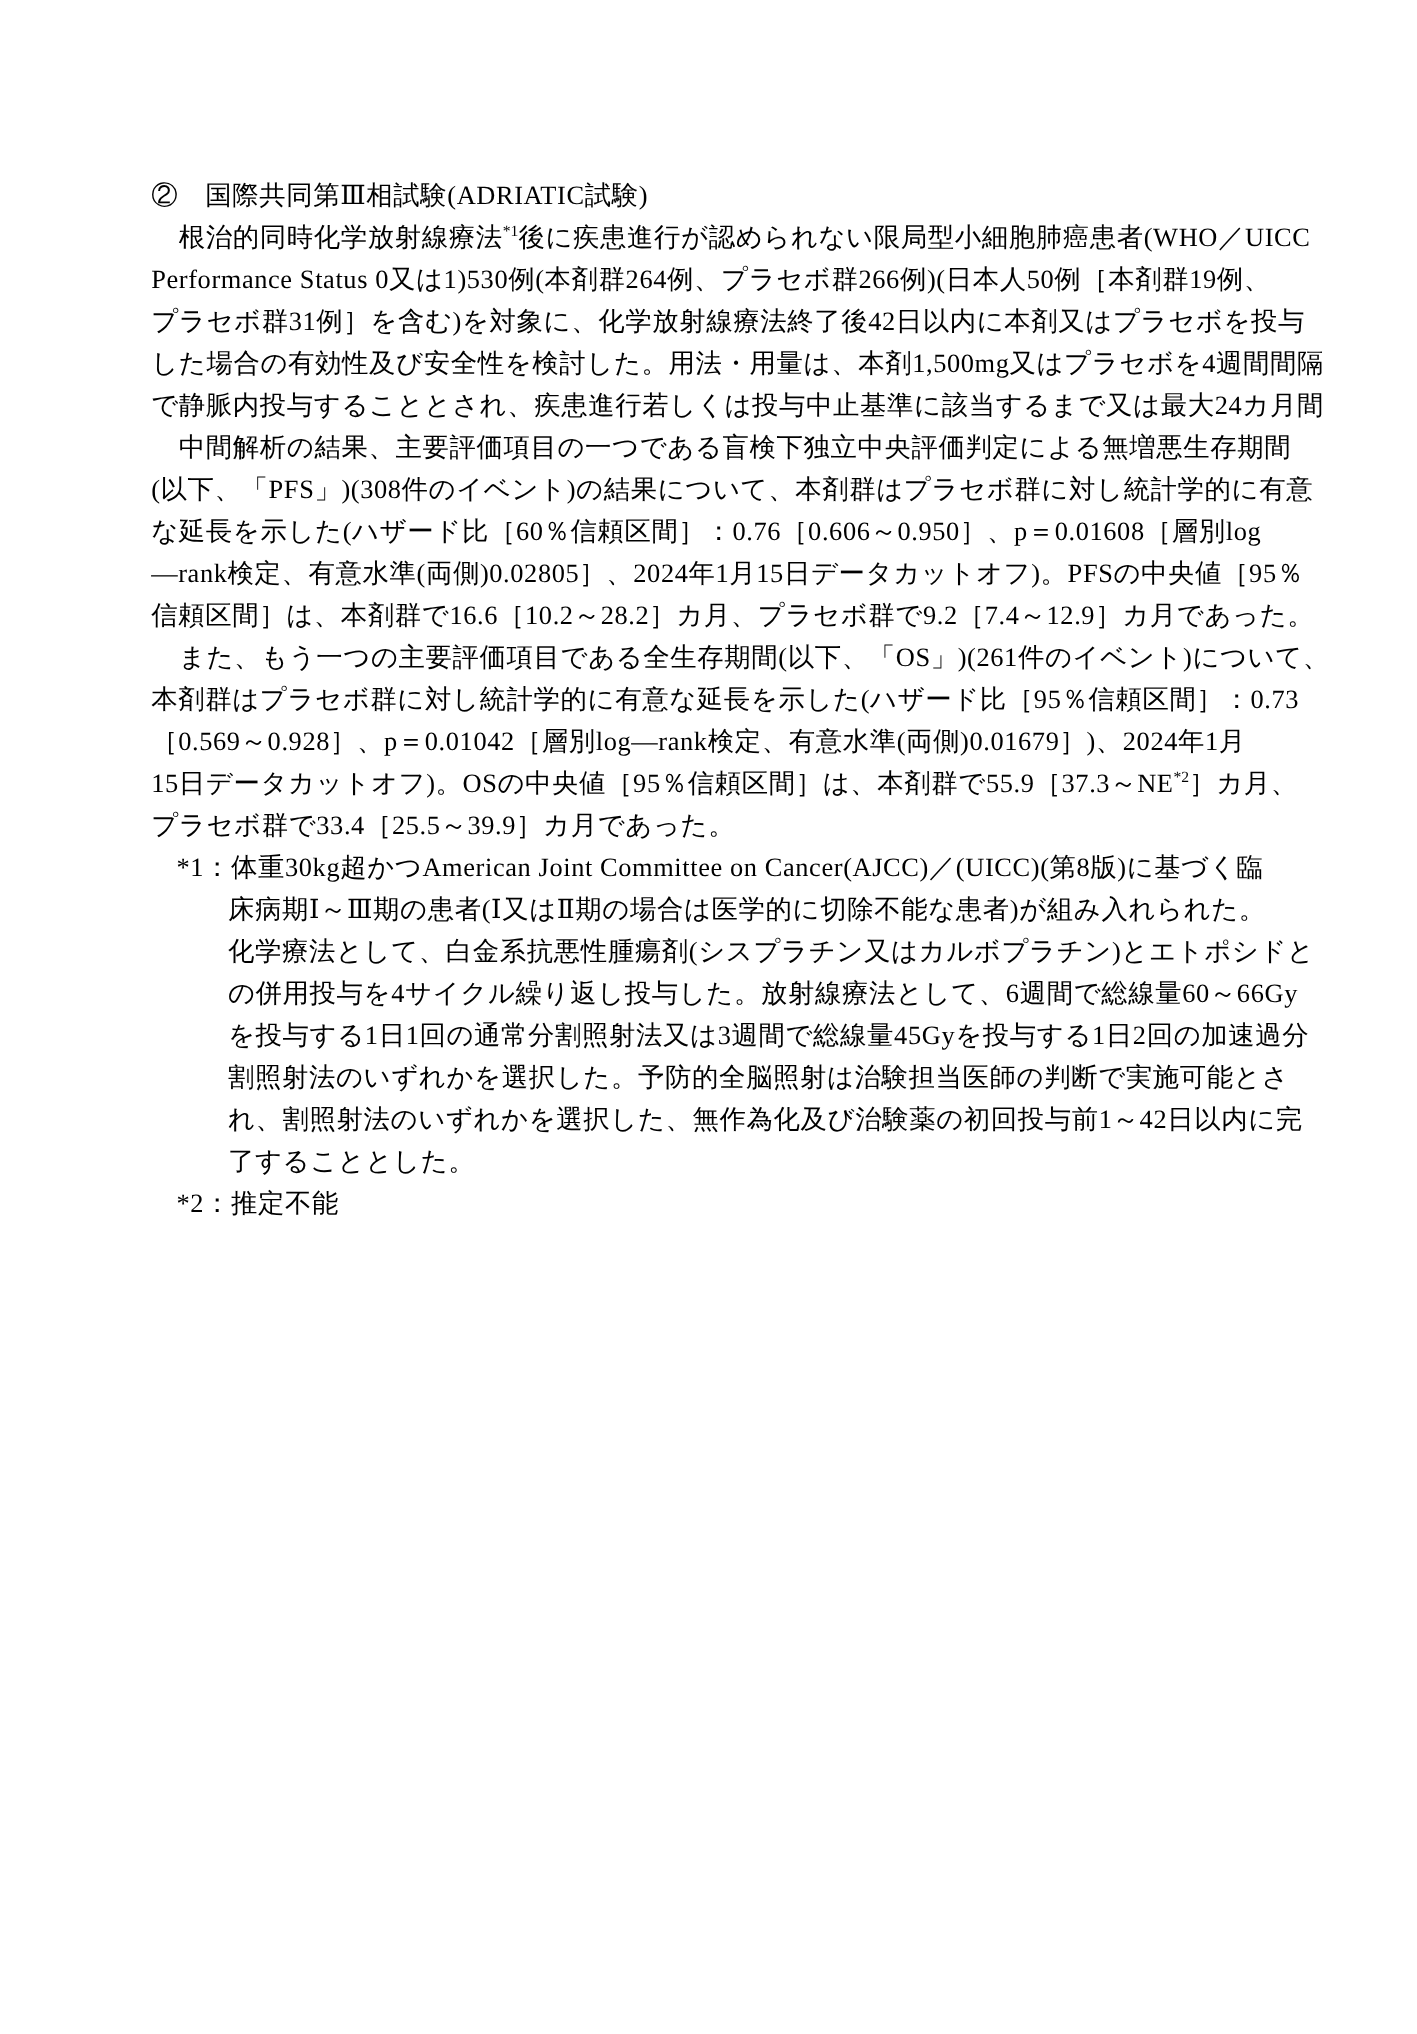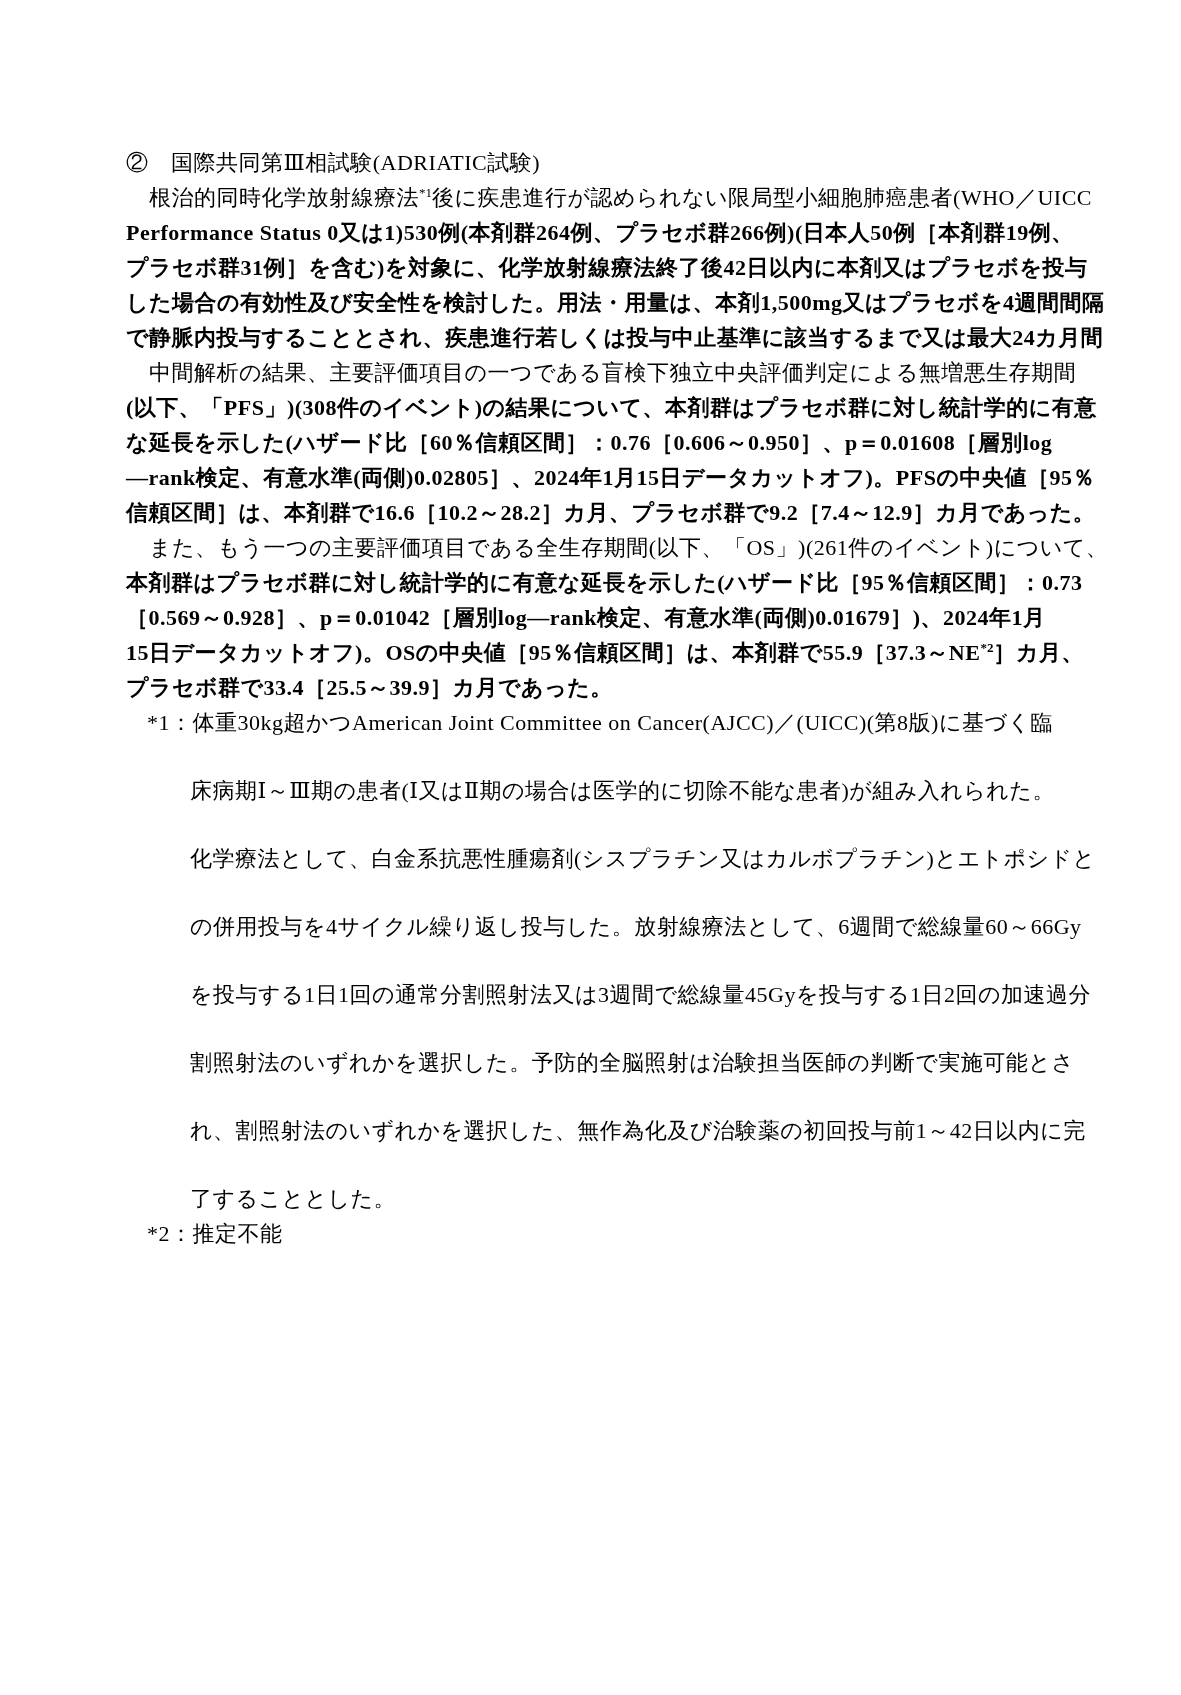--- a/index.html
+++ b/index.html
@@ -24,24 +24,24 @@
     font-size: 22px;
     line-height: 35px;
     color: #000000;
     letter-spacing: 0.5px;
   }
   .line {
     white-space: pre;
     height: 35px;
   }
   .ind-heading  { padding-left: 0; }
-  .ind-body     { padding-left: 0; font-weight: bold; }
+  .ind-body     { padding-left: 0; }
   .ind-para     { padding-left: 23px; }
   .ind-note     { padding-left: 21px; }
-  .ind-notecont { padding-left: 64px; margin-top: 33px; }
+  .ind-notecont { padding-left: 64px; }
   .line sup {
     font-size: 13px;
     line-height: 0;
     vertical-align: super;
     letter-spacing: 0;
   }
 </style>
 </head>
 <body>
 

